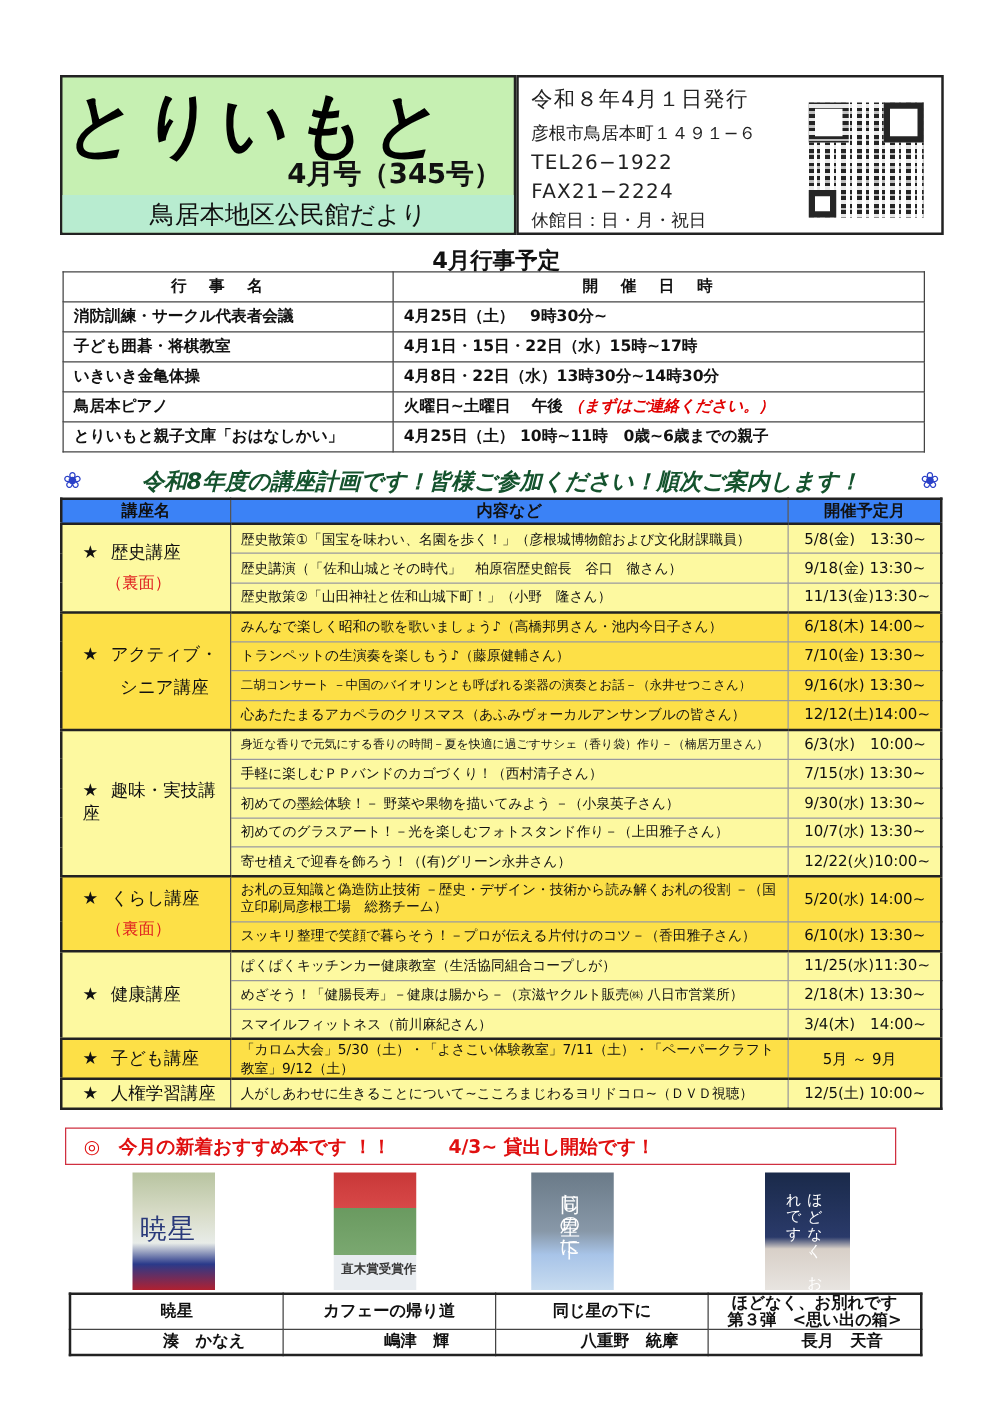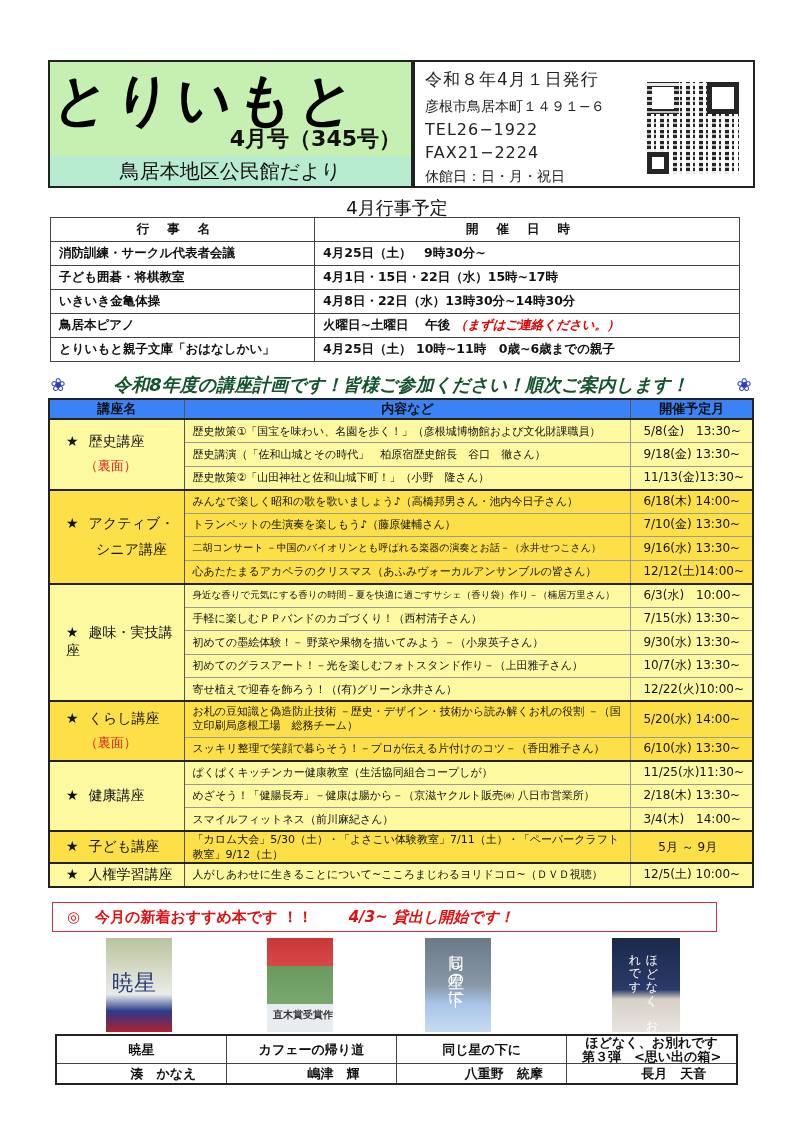--- a/index.html
+++ b/index.html
@@ -23,21 +23,21 @@
       repeating-linear-gradient(90deg, #000 0 4px, #fff 4px 7px, #000 7px 9px, #fff 9px 13px),
       #fff; opacity: .85; }
   .qr::before, .qr::after { content:""; position:absolute; width:22px; height:22px; border:5px solid #000; background:#fff; }
   .qr::before { left:0; top:0; }
   .qr::after { right:0; top:0; }
   .qr .qr-c { position:absolute; left:0; bottom:0; width:22px; height:22px; border:5px solid #000; background:#fff; }
   .qr .qr-mask { position:absolute; inset:0;
     background: repeating-linear-gradient(0deg, rgba(255,255,255,.9) 0 3px, transparent 3px 6px, rgba(255,255,255,.7) 6px 8px, transparent 8px 11px); }
 
   
-  .section-title { position: absolute; left: 0; right: 0; top: 196px; text-align: center; font-size: 18px; color:#111; }
+  .section-title { position: absolute; left: 0; right: 0; top: 196px; text-align: center; font-size: 18px; color:#111;font-weight:bold; }
   table { border-collapse: collapse; }
   .events { position: absolute; left: 50px; top: 217px; width: 690px; font-size: 12.5px; font-weight: bold; }
   .events td, .events th { border: 1px solid #444; height: 24px; padding: 0 8px; text-align: left; }
   .events th { text-align: center; font-weight: bold; letter-spacing: 18px; }
   .events td:first-child { width: 264px; }
   .red-note { color: #e00000; font-style: italic; text-align: center; }
 
   
   .courses-banner { position: absolute; left: 48px; top: 372px; width: 706px; height: 26px;
     display: flex; align-items: center; justify-content: space-between; }
@@ -51,21 +51,21 @@
   .courses tr.y td { background: #fdf9a0; }
   .courses tr.w td { background: #fde047; margin-left: 41px; }
   .courses tr.grp-start td { border-top: 2px solid #222; }
   .star { margin-right: 10px; }
   .sub-red { display: block; color: #e02020; text-align: center; padding-right: 20px; font-size: 13px; margin-top: 6px; }
   .cat-two { display:block; padding-left: 30px; margin-top: 8px; }
 
   
   .book-banner { position: absolute; left: 52px; top: 902px; width: 665px; height: 30px;
     border: 1.5px solid #d03040; display: flex; align-items: center; padding-left: 14px; font-size: 15px; font-weight: bold; color: #e01010; }
-  .book-banner .italic { font-style: italic; margin-left: 36px; }
+  .book-banner .italic { margin-left: 46px; }
   .cover { position: absolute; top: 938px; width: 66px; height: 94px; overflow: hidden; }
   .cover span { position: absolute; font-family: "DejaVu Serif", serif; }
   .books { position: absolute; left: 55px; top: 1034px; width: 683px; font-size: 13px; font-weight: bold; border: 2px solid #222; }
   .books td { border: 1px solid #444; text-align: center; height: 28px; width: 25%; line-height: 1.05; }
   .books tr:last-child td { height: 20px; padding-left: 44px; }
 </style>
 </head>
 <body>
 
 <div class="masthead">

